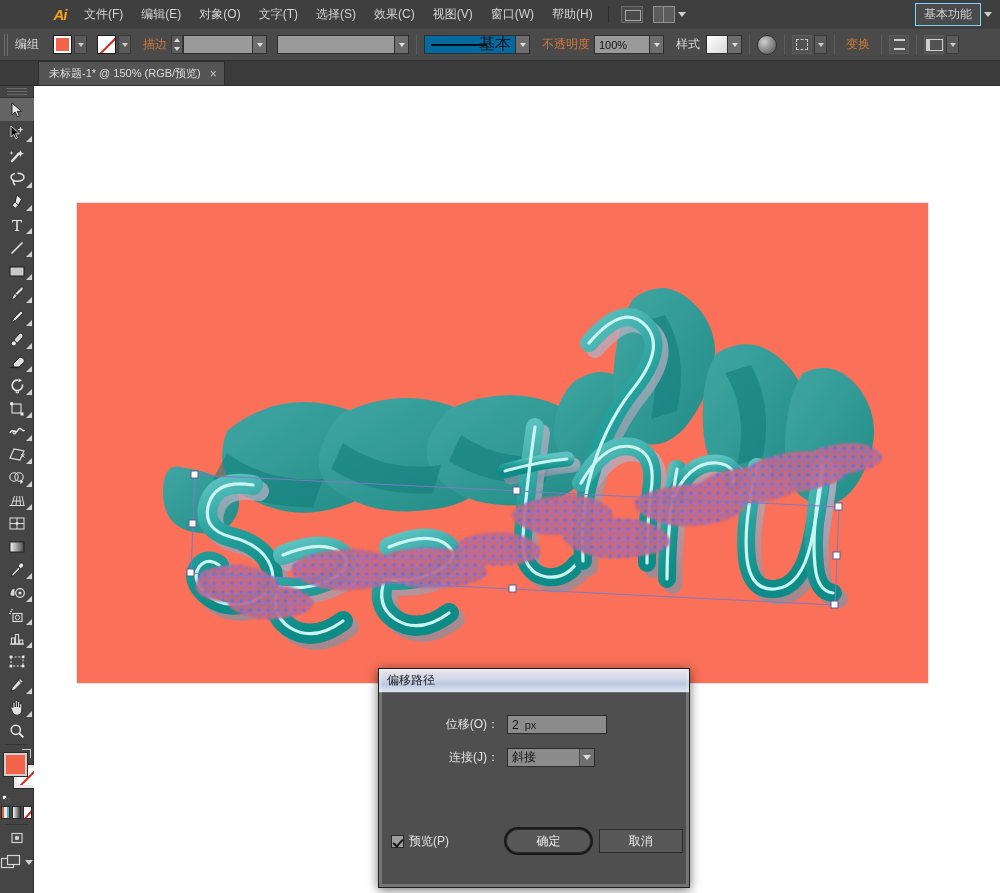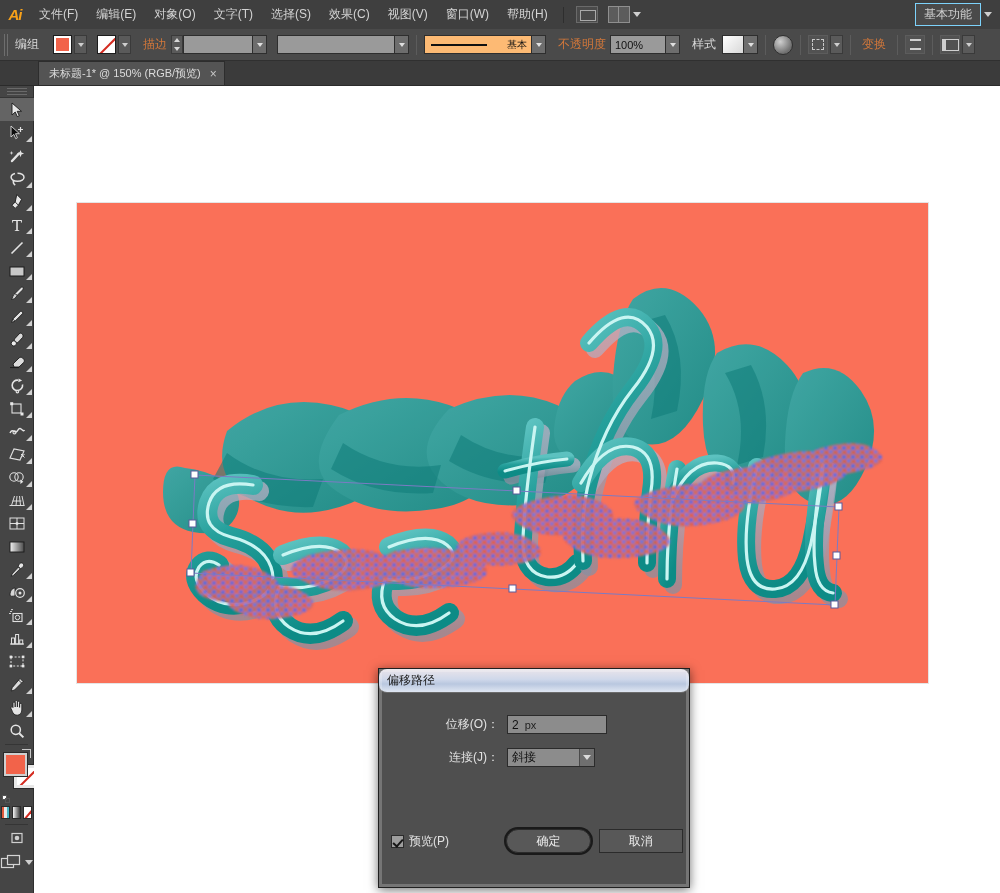--- a/index.html
+++ b/index.html
@@ -14,20 +14,21 @@
   
   .menubar {
     position: absolute; left: 0; top: 0; width: 1000px; height: 29px;
     background: #3f3f3f;
     display: flex; align-items: center;
   }
   .ai-logo {
     width: 30px; height: 29px; display: flex; align-items: center; justify-content: center;
     color: #f7a11a; font-weight: bold; font-size: 15px; font-style: italic;
     letter-spacing: -1px;
+    margin-left: 45px;
   }
   .menu-item {
     padding: 0 9px; height: 29px; line-height: 29px;
     color: #d3d3d3; font-size: 12px; white-space: nowrap;
   }
   .mb-sep { width: 1px; height: 16px; background: #2e2e2e; margin: 0 6px; }
   .mb-icon {
     width: 22px; height: 17px; border: 1px solid #6a6a6a; background: #4a4a4a;
     margin-left: 6px; position: relative;
   }
@@ -104,23 +105,23 @@
   .field.w118 { width: 118px; }
   .dd-btn {
     width: 14px; height: 19px; background: #6d6d6d; border: 1px solid #2e2e2e;
     border-left: 0; display: flex; align-items: center; justify-content: center;
   }
   .dd-btn::after {
     content: ""; width: 0; height: 0; border-left: 3px solid transparent;
     border-right: 3px solid transparent; border-top: 4px solid #e0e0e0;
   }
   .stroke-prof {
-    width: 108px; height: 19px; background: #fdba74; border: 1px solid #2e2e2e;
+    width: 92px; height: 19px; background: #0369a1; border: 1px solid #2e2e2e;
     display: flex; align-items: center; justify-content: flex-end;
-    color: #111; font-size: 10px; padding-right: 4px; position: relative;
+    color: #111; font-size: 16px; padding-right: 4px; position: relative;
   }
   .stroke-prof::before {
     content: ""; position: absolute; left: 6px; top: 50%; width: 56px; height: 2px;
     background: #111; transform: translateY(-50%);
   }
   .opacity-fld { width: 56px; }
   .style-sw {
     width: 22px; height: 19px; border: 1px solid #2e2e2e;
     background: linear-gradient(135deg,#ffffff 0%,#d8d8d8 100%);
   }
@@ -244,21 +245,21 @@
     box-shadow: 0 2px 10px rgba(0,0,0,0.55);
   }
   .dlg-frame {
     position: absolute; inset: 0; border: 3px solid rgba(255,255,255,0.22);
     pointer-events: none;
   }
   .dlg-title {
     height: 24px;
     background: linear-gradient(to bottom, #e9e4ea 0%, #cfd8ea 45%, #b9c7df 65%, #dfe6f2 100%);
     display: flex; align-items: center; padding-left: 8px;
-    color: #1c1c1c; font-size: 12px; border-bottom: 1px solid #6c6c6c; border-radius: 8px;
+    color: #1c1c1c; font-size: 12px; border-bottom: 1px solid #6c6c6c;
   }
   .dlg-body { position: absolute; left: 6px; right: 6px; top: 28px; bottom: 6px; background: #4f4f4f; }
   .dlg-row { display: flex; align-items: center; margin-top: 14px; }
   .dlg-row:first-child { margin-top: 18px; }
   .dlg-lab {
     width: 122px; text-align: right; padding-right: 8px;
     color: #e2e2e2; font-size: 12px; white-space: nowrap;
   }
   .dlg-input {
     width: 100px; height: 19px; background: #8c8c8c; border: 1px solid #2b2b2b;

